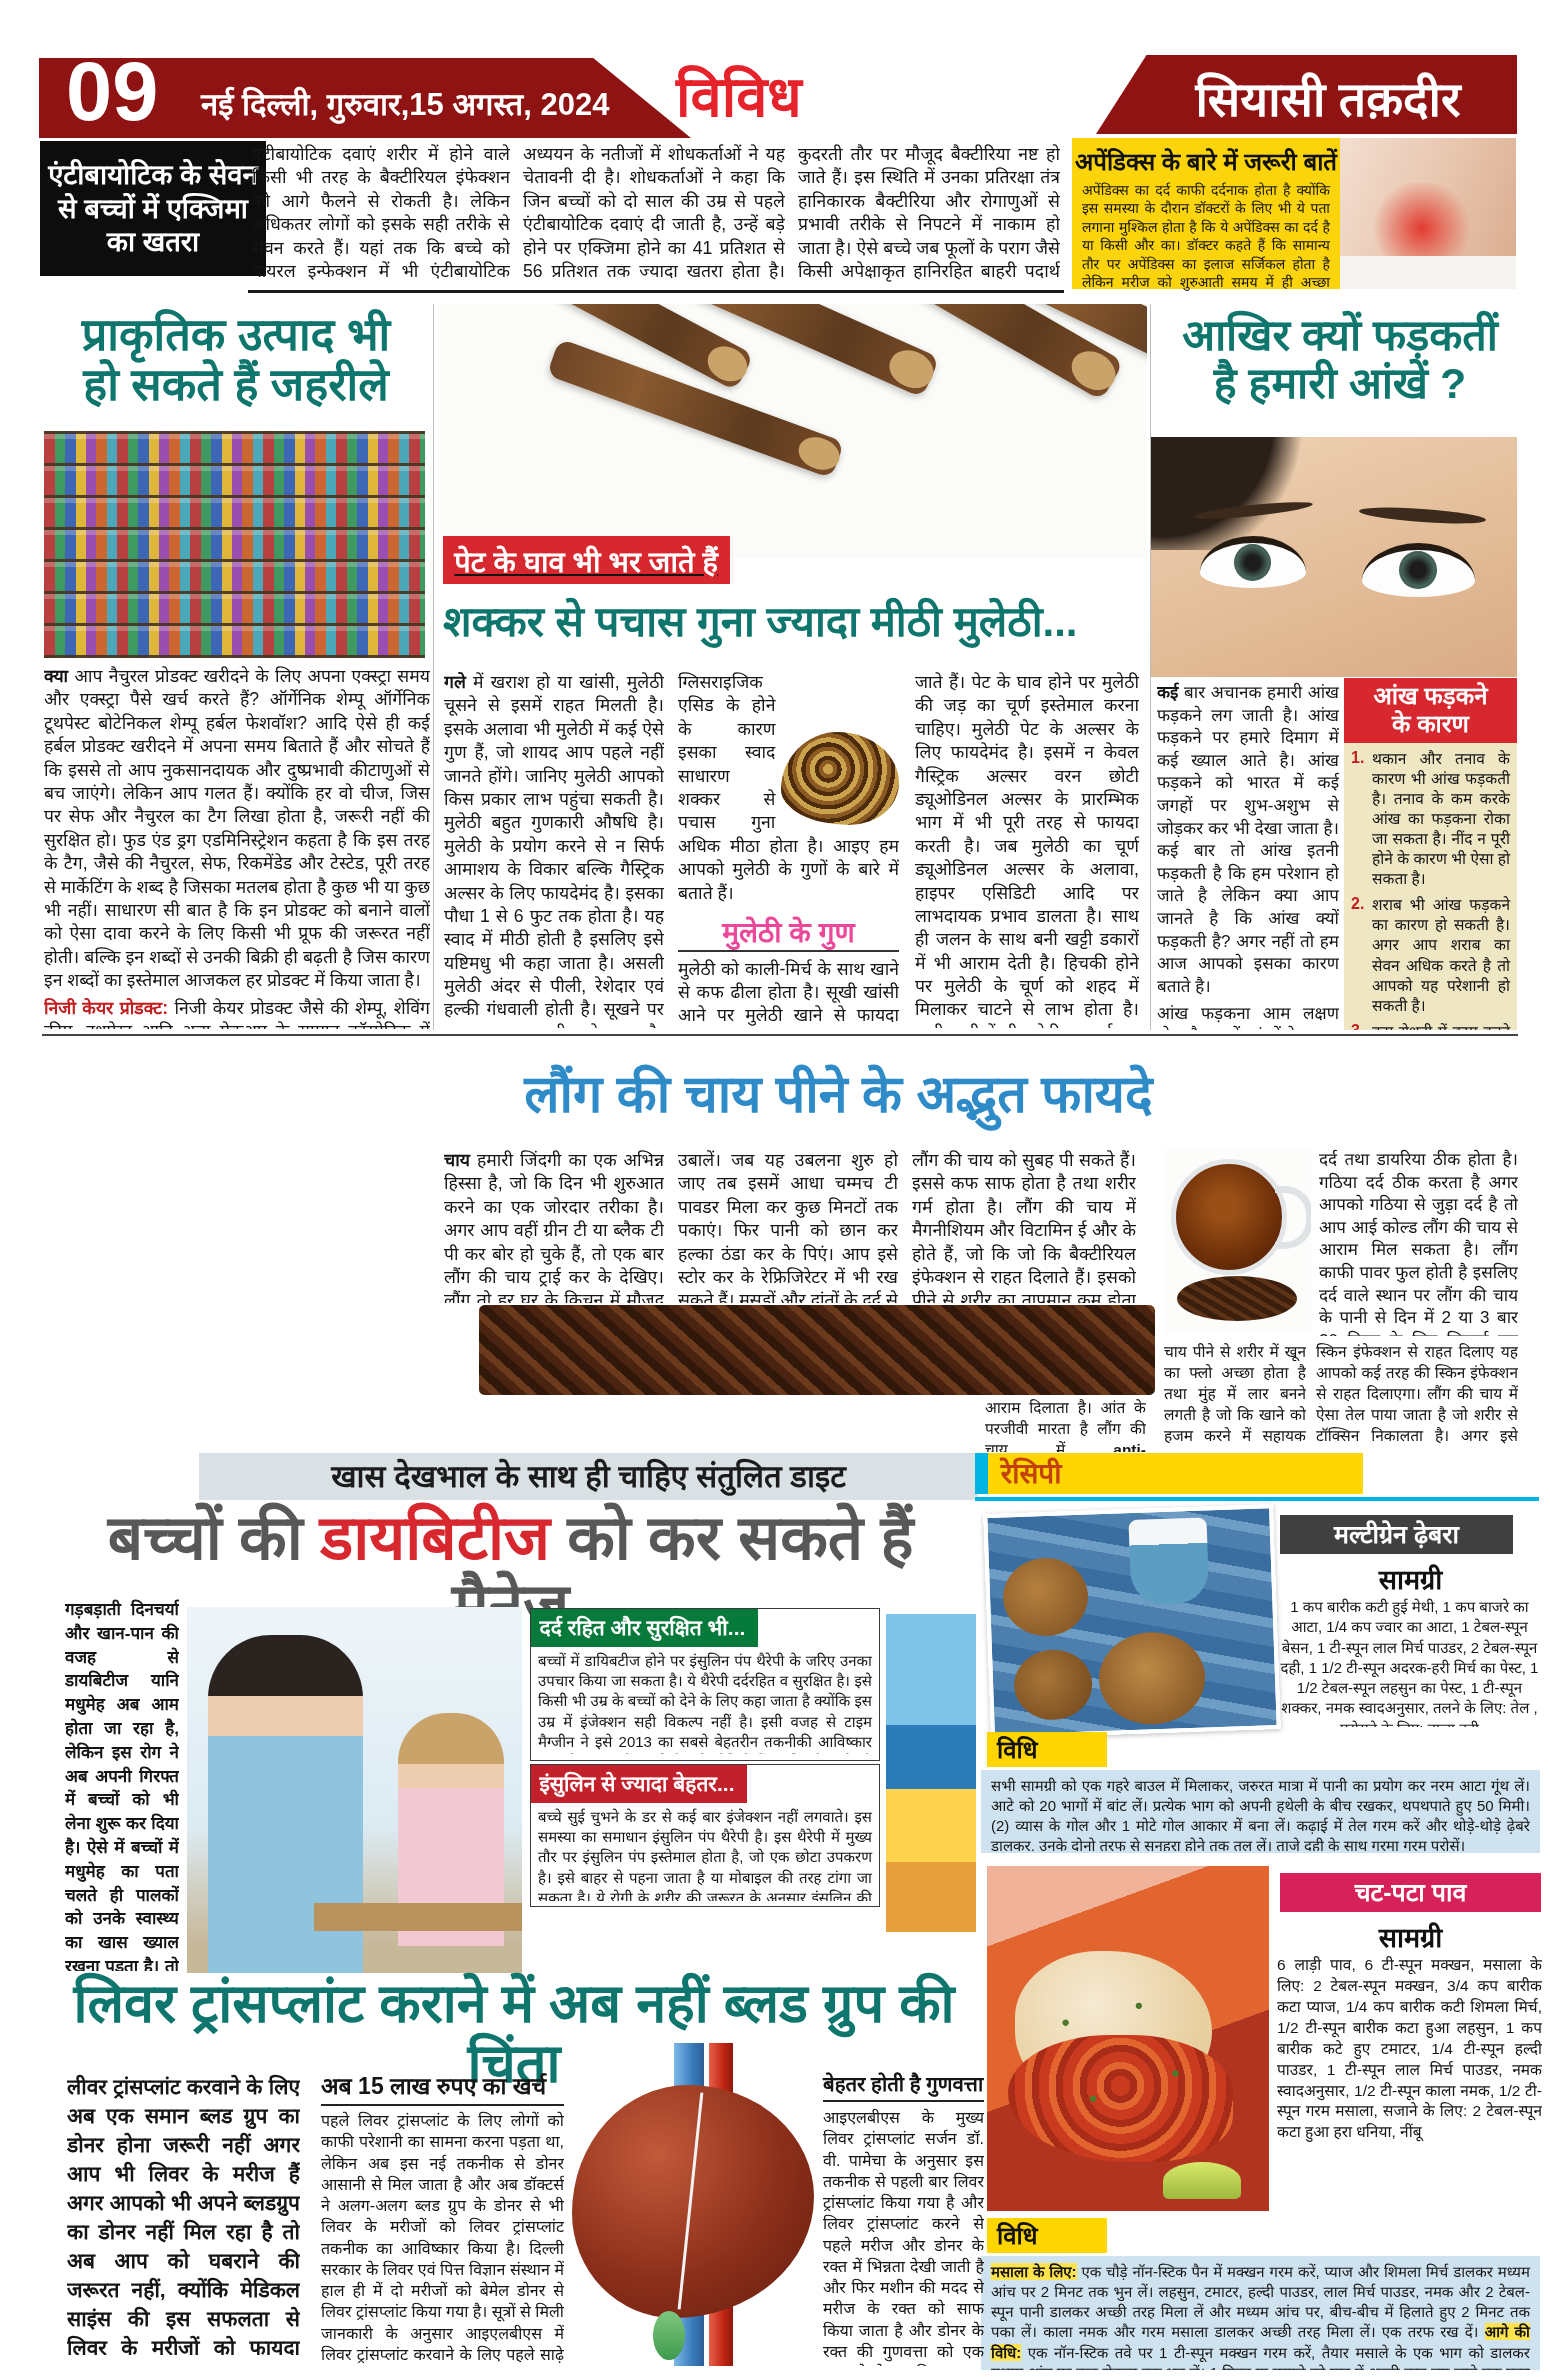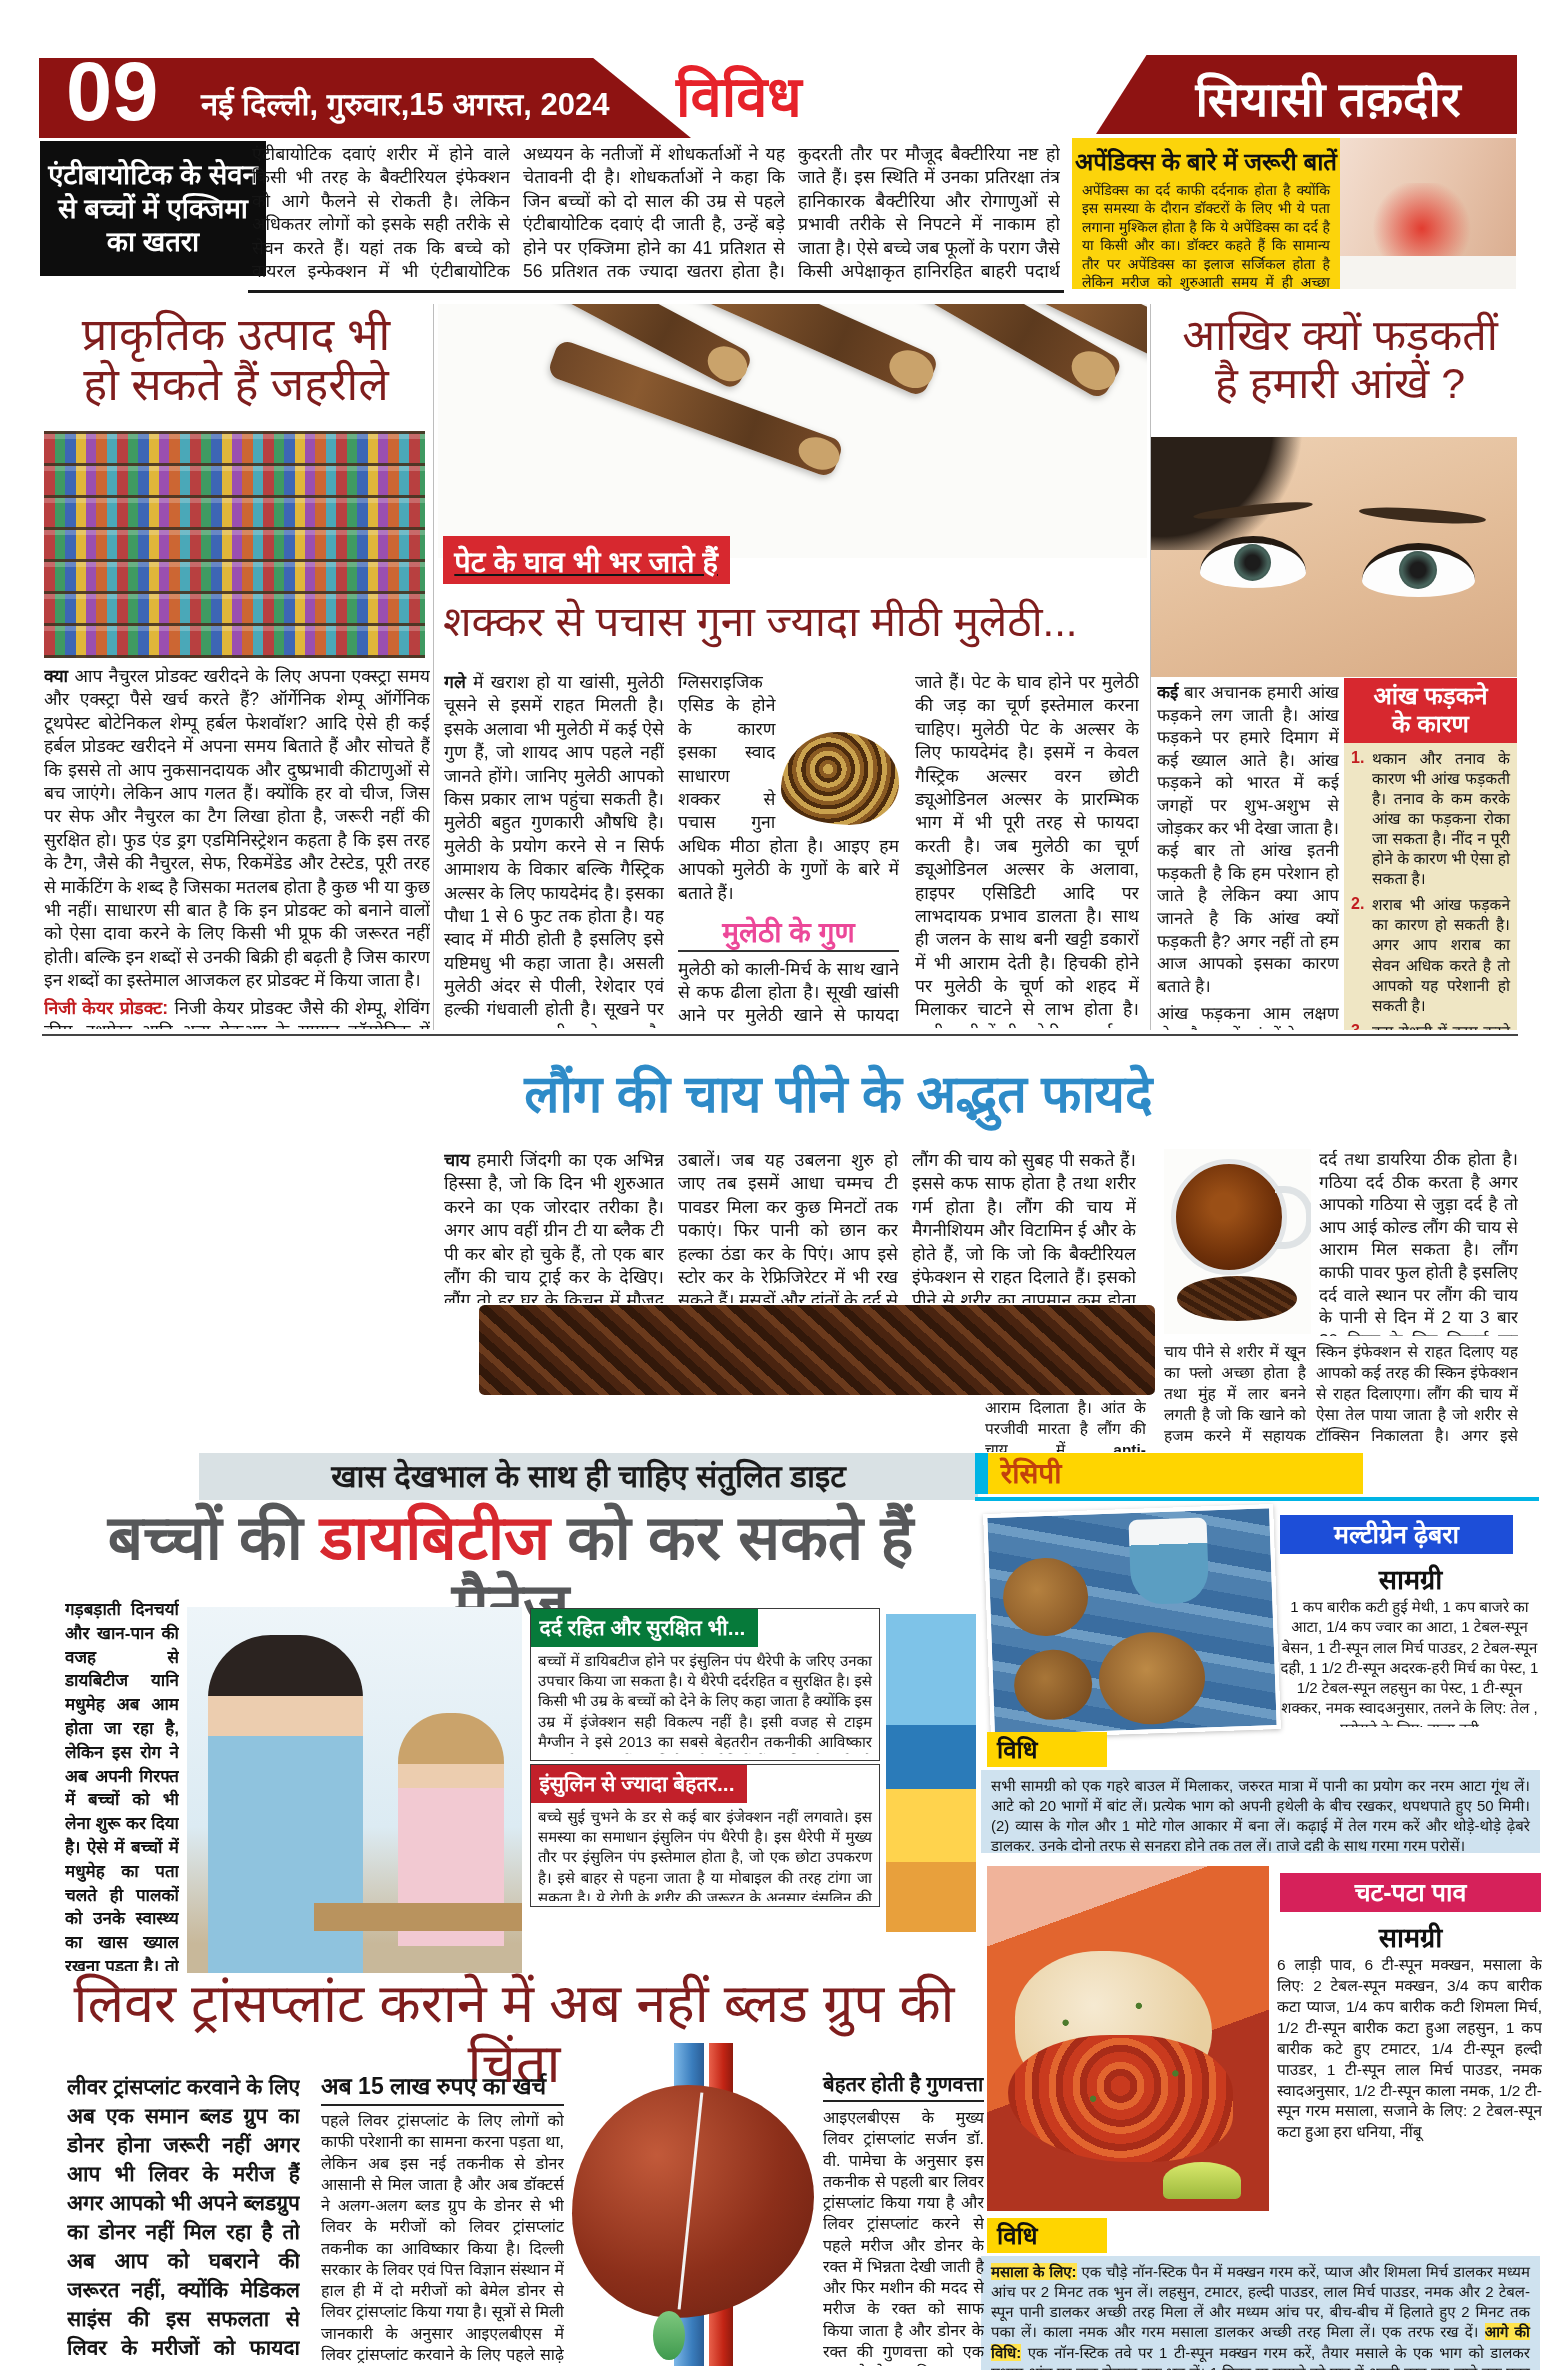--- a/index.html
+++ b/index.html
@@ -3,21 +3,21 @@
 <meta charset="utf-8">
 <style>
   html,body{margin:0;padding:0;background:#fff;}
   body{font-family:"Liberation Sans","DejaVu Sans",sans-serif;color:#141414;}
   #page{position:relative;width:1550px;height:2377px;background:#fff;overflow:hidden;}
   .abs{position:absolute;}
   .hide{overflow:hidden;}
   .ctr{text-align:center;}
   .body-txt{font-size:17.6px;line-height:1.33;color:#151515;text-align:justify;overflow:hidden;}
   .small-txt{font-size:15px;line-height:1.35;color:#151515;text-align:justify;overflow:hidden;}
-  .headline{font-weight:normal;color:#7f1d1d;line-height:1.12;}
+  .headline{font-weight:bold;color:#0f766e;line-height:1.12;}
   .red-lead{color:#c21d1f;font-weight:bold;}
   .white{color:#fff;}
   .banner{background:#8e1312;}
   .rule{background:#1a1a1a;}
   .vrule{background:#bdbdbd;}
   .photo{background:#ddd;}
   .stick{position:absolute;border-radius:12.7px;background:linear-gradient(90deg,#6d4526,#8a5a30 30%,#5c3a1e 70%,#7a4c28);box-shadow:0 2.8px 7px rgba(0,0,0,.25);}
   .stick::after{content:"";position:absolute;right:-1.4px;top:10%;width:14%;height:80%;border-radius:50%;background:#caa36b;}
   .num-red{color:#c21d1f;font-weight:bold;}
   .hl{background:#ffe34d;font-weight:bold;}
@@ -179,21 +179,21 @@
     <span style="font-size:28px;font-weight:bold;color:#c2410c;padding-left:12.7px;line-height:41px;">रेसिपी</span>
   </div>
   <div class="abs" style="left:975px;top:1497px;width:564px;height:4.2px;background:#00b4e4;"></div>
 
   <div class="abs photo hide" style="left:987px;top:1509px;width:282px;height:217px;transform:rotate(-2deg);border:4.2px solid #fff;box-shadow:0 1.4px 5.6px rgba(0,0,0,.25);background:repeating-linear-gradient(12deg,#4d7fae 0 18.3px,#6d9cc4 18.3px 28px,#3a6da0 28px 45px);">
     <div class="abs" style="left:141px;top:7px;width:78px;height:85px;border-radius:8.5px 8.5px 40% 40%;background:linear-gradient(180deg,#f4f6f7 0 30%,#5b9ec2 30% 100%);"></div>
     <div class="abs" style="left:12.7px;top:42px;width:85px;height:78px;border-radius:50%;background:radial-gradient(circle at 40% 40%,#b5813f,#8a5a28 75%);"></div>
     <div class="abs" style="left:106px;top:120px;width:106px;height:92px;border-radius:50%;background:radial-gradient(circle at 45% 40%,#bd8a46,#8a5a28 75%);"></div>
     <div class="abs" style="left:21px;top:134px;width:78px;height:70px;border-radius:50%;background:radial-gradient(circle at 40% 40%,#a87638,#7d5022 75%);"></div>
   </div>
-  <div class="abs ctr" style="left:1280px;top:1515px;width:233px;height:39px;background:#1d4ed8;">
+  <div class="abs ctr" style="left:1280px;top:1515px;width:233px;height:39px;background:#404040;">
     <span class="white" style="font-size:25px;font-weight:bold;line-height:39px;">मल्टीग्रेन ढ़ेबरा</span>
   </div>
   <div class="abs ctr" style="left:1280px;top:1560px;width:261px;font-size:27px;font-weight:bold;color:#111;">सामग्री</div>
   <div class="abs small-txt ctr" style="left:1277px;top:1597px;width:265px;height:130px;text-align:center;font-size:15px;">1 कप बारीक कटी हुई मेथी, 1 कप बाजरे का आटा, 1/4 कप ज्वार का आटा, 1 टेबल-स्पून बेसन, 1 टी-स्पून लाल मिर्च पाउडर, 2 टेबल-स्पून दही, 1 1/2 टी-स्पून अदरक-हरी मिर्च का पेस्ट, 1 1/2 टेबल-स्पून लहसुन का पेस्ट, 1 टी-स्पून शक्कर, नमक स्वादअनुसार, तलने के लिए: तेल , परोसने के लिए: ताज़ा दही</div>
   <div class="abs" style="left:987px;top:1732px;width:120px;height:35px;background:#ffd500;">
     <span style="font-size:24px;font-weight:bold;padding-left:10px;line-height:35px;color:#111;">विधि</span>
   </div>
   <div class="abs hide" style="left:981px;top:1770px;width:559px;height:83px;background:#cfe2ef;">
     <div class="small-txt" style="padding:5.6px 10px;height:70px;">सभी सामग्री को एक गहरे बाउल में मिलाकर, जरुरत मात्रा में पानी का प्रयोग कर नरम आटा गूंथ लें। आटे को 20 भागों में बांट लें। प्रत्येक भाग को अपनी हथेली के बीच रखकर, थपथपाते हुए 50 मिमी। (2) व्यास के गोल और 1 मोटे गोल आकार में बना लें। कढ़ाई में तेल गरम करें और थोड़े-थोड़े ढ़ेबरे डालकर, उनके दोनो तरफ से सुनहरा होने तक तल लें। ताजे दही के साथ गरमा गरम परोसें।</div>
   </div>

